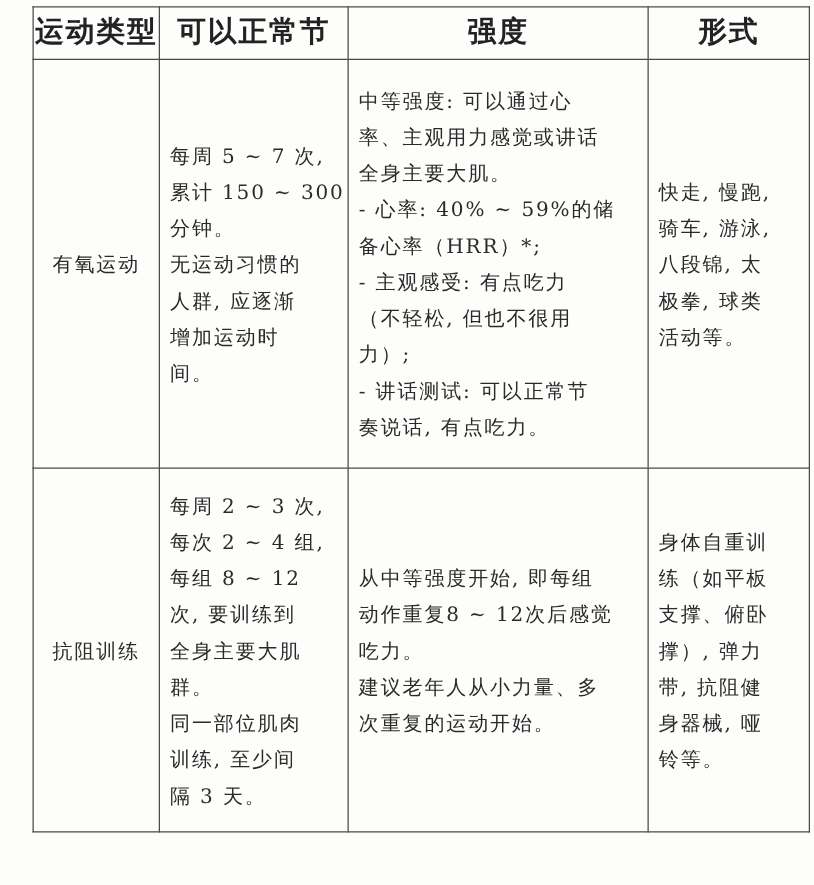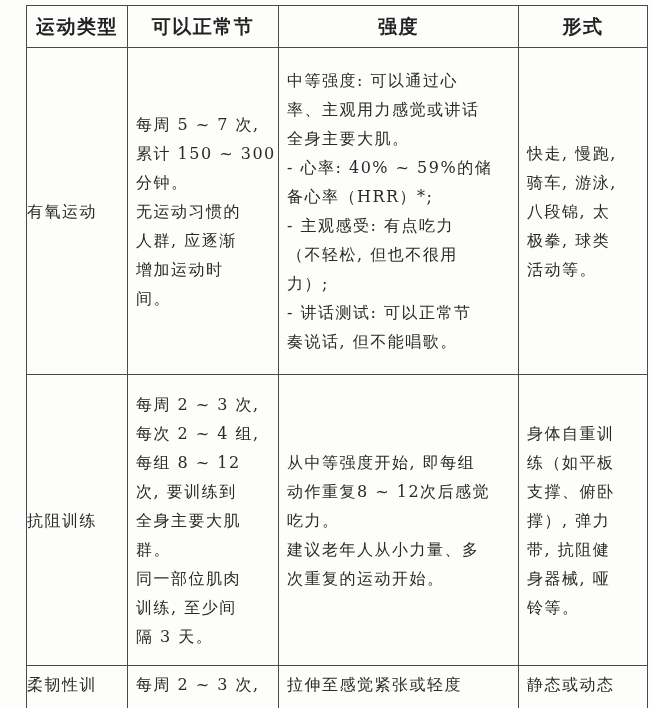--- a/index.html
+++ b/index.html
@@ -34,26 +34,27 @@
     border: 1.3px solid #4a4a4a;
     vertical-align: middle;
     font-size: 16px;
     line-height: 29px;
     letter-spacing: 1.5px;
   }
   th {
     height: 41px;
     font-weight: bold;
     font-family: "DejaVu Sans", "Liberation Sans", sans-serif;
-    font-size: 19px;
+    font-size: 23px;
     text-align: center;
     color: #222;
     padding: 0;
   }
   td.type {
+    text-align: center;
     padding: 0 0;
   }
   td.text {
     text-align: left;
     padding: 0 6px 0 8px;
   }
   tr.r-aerobic td { height: 326px; }
   tr.r-resist td { height: 290px; }
   tr.r-flex td {
     height: 39px;
@@ -97,21 +98,21 @@
         <td class="text">
           <span class="line">中等强度: 可以通过心</span>
           <span class="line">率、主观用力感觉或讲话</span>
           <span class="line">全身主要大肌。</span>
           <span class="line">- 心率: 40% ~ 59%的储</span>
           <span class="line">备心率（HRR）*;</span>
           <span class="line">- 主观感受: 有点吃力</span>
           <span class="line">（不轻松, 但也不很用</span>
           <span class="line">力）;</span>
           <span class="line">- 讲话测试: 可以正常节</span>
-          <span class="line">奏说话, 但不能唱歌。</span>
+          <span class="line">奏说话, 有点吃力。</span>
         </td>
         <td class="text">
           <span class="line">快走, 慢跑,</span>
           <span class="line">骑车, 游泳,</span>
           <span class="line">八段锦, 太</span>
           <span class="line">极拳, 球类</span>
           <span class="line">活动等。</span>
         </td>
       </tr>
 
@@ -139,27 +140,15 @@
           <span class="line">身体自重训</span>
           <span class="line">练（如平板</span>
           <span class="line">支撑、俯卧</span>
           <span class="line">撑）, 弹力</span>
           <span class="line">带, 抗阻健</span>
           <span class="line">身器械, 哑</span>
           <span class="line">铃等。</span>
         </td>
       </tr>
 
-      <tr class="r-flex">
-        <td class="type">柔韧性训</td>
-        <td class="text">
-          <span class="line">每周 2 ~ 3 次,</span>
-        </td>
-        <td class="text">
-          <span class="line">拉伸至感觉紧张或轻度</span>
-        </td>
-        <td class="text">
-          <span class="line">静态或动态</span>
-        </td>
-      </tr>
     </tbody>
   </table>
 </div>
 
 </body></html>

